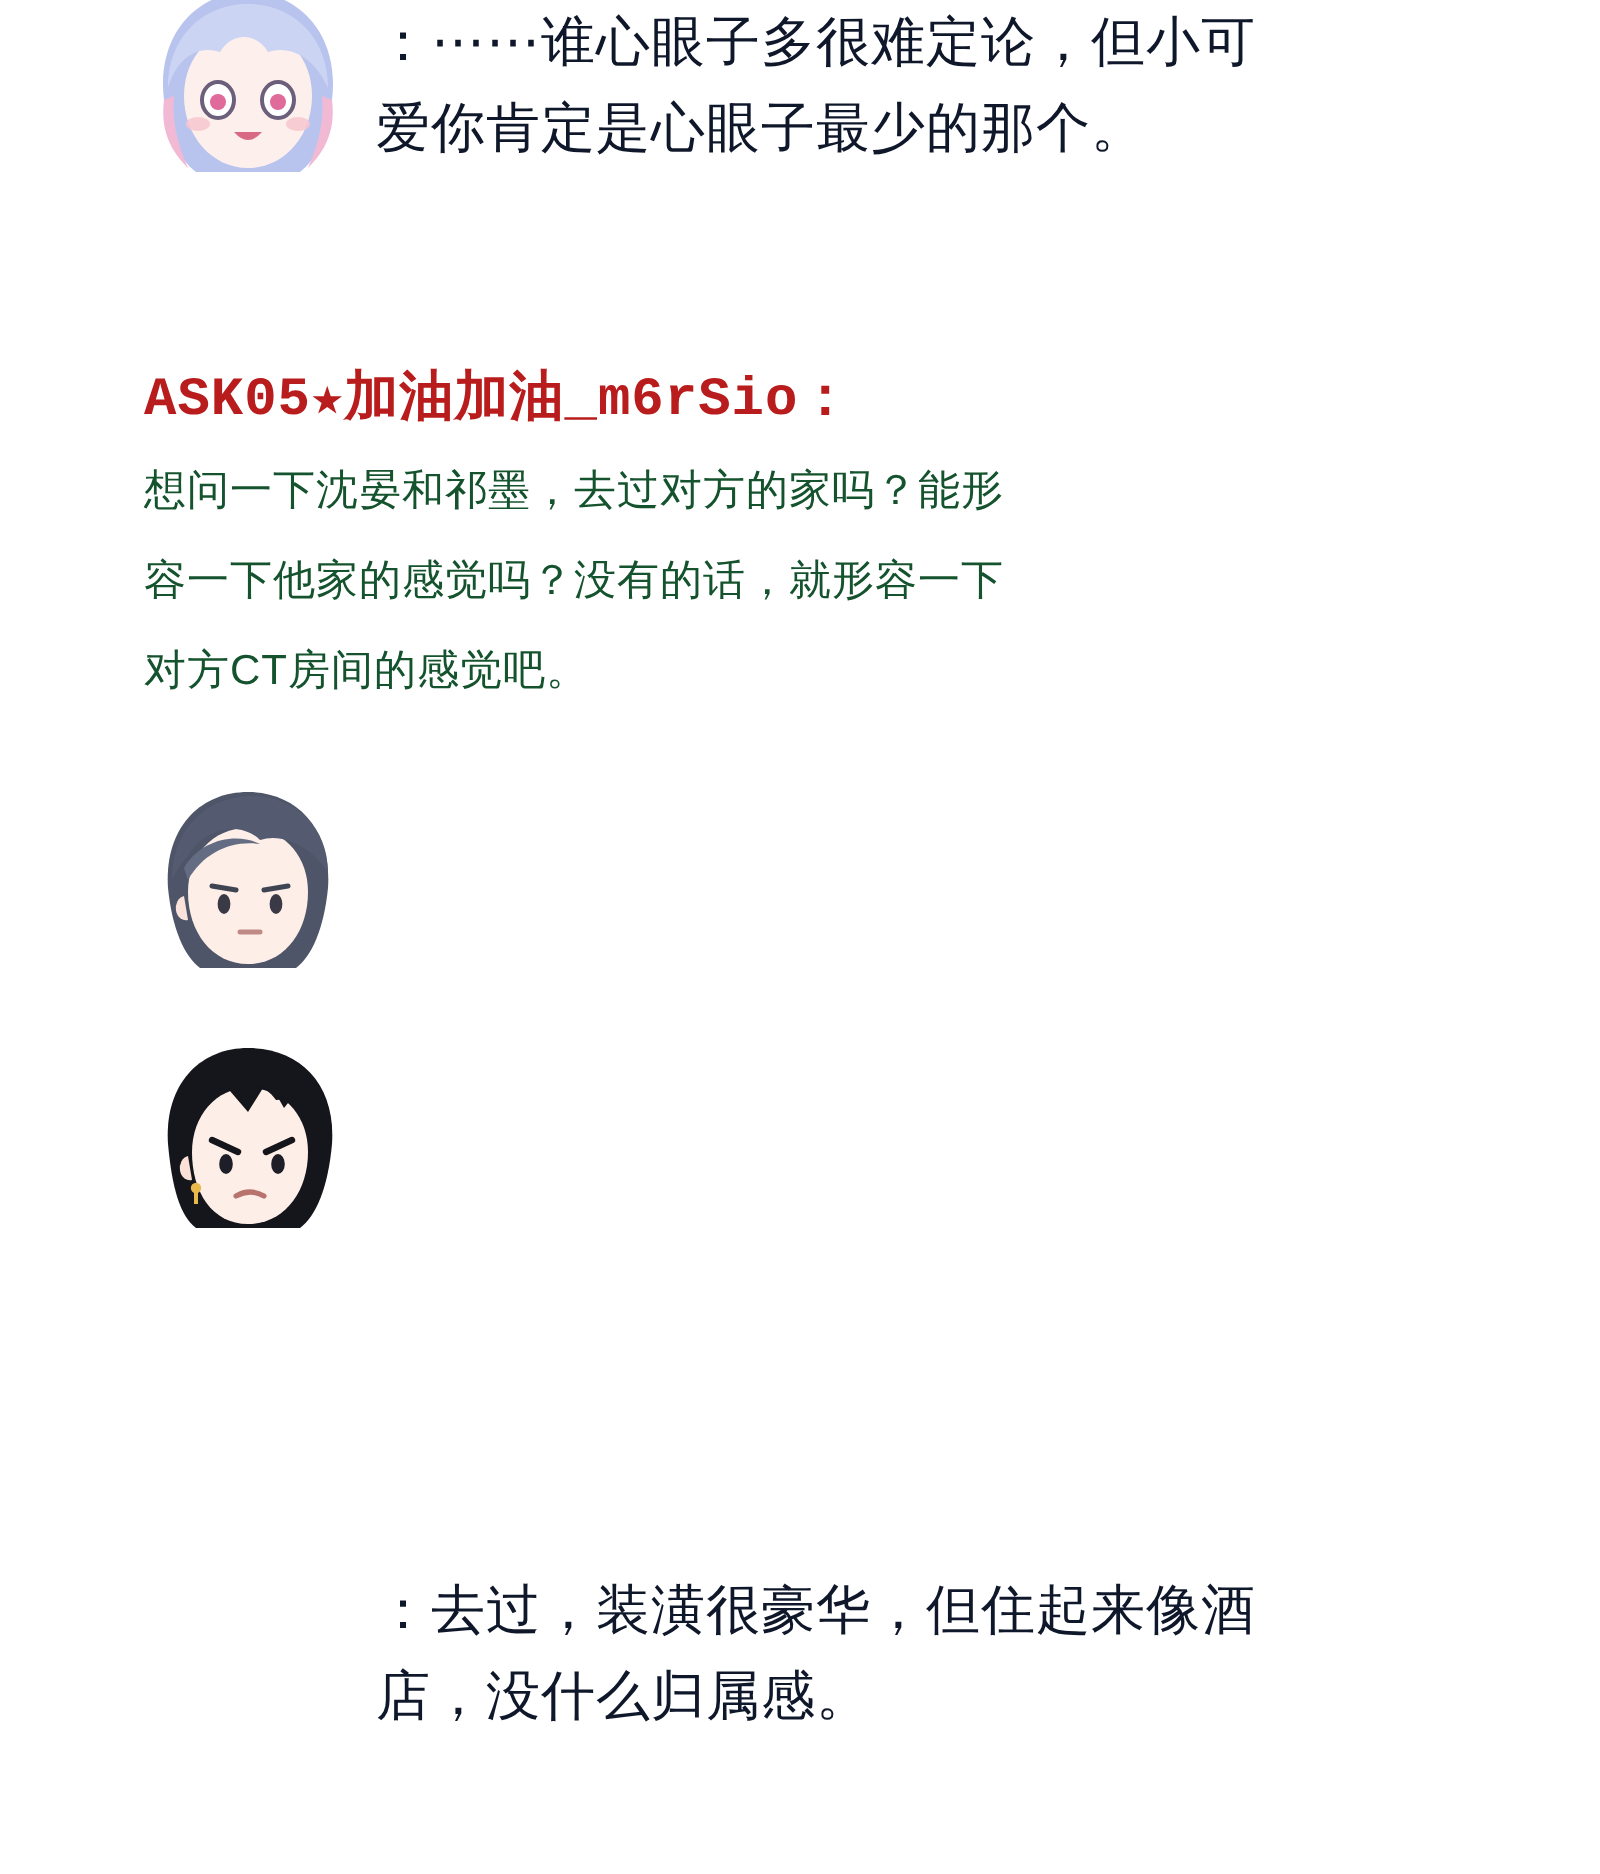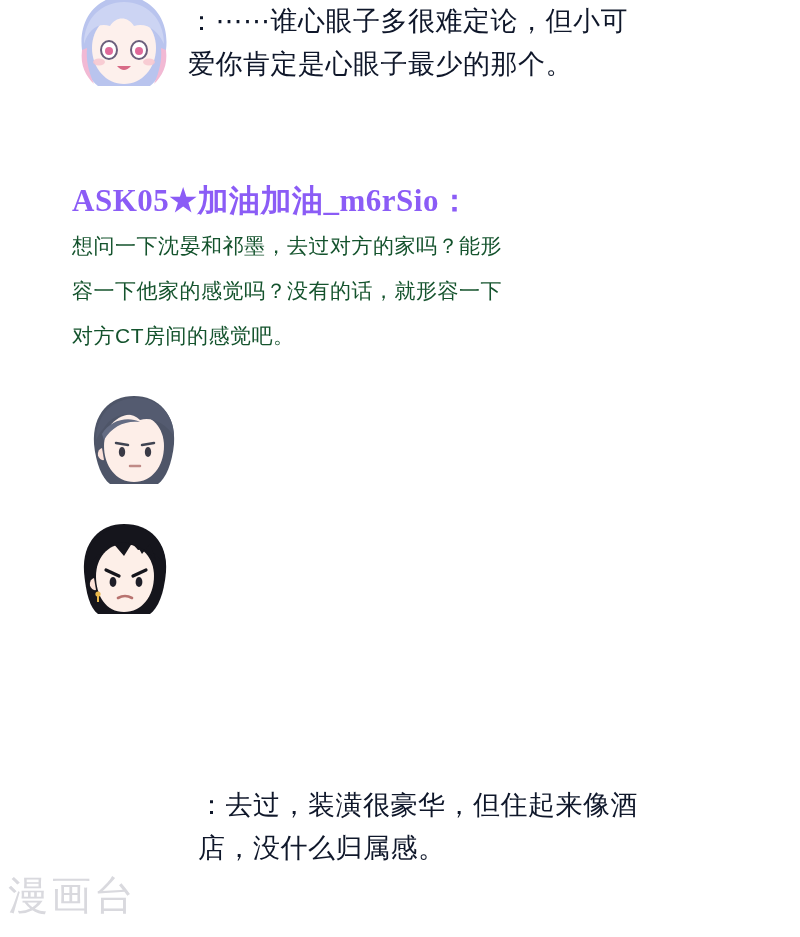--- a/index.html
+++ b/index.html
@@ -37,24 +37,24 @@
     position: absolute;
     font-size: 27px;
     line-height: 43px;
     color: #0f172a;
     letter-spacing: 0.5px;
     font-family: "Liberation Sans", sans-serif;
   }
 
   .question-name {
     position: absolute;
-    font-size: 31px;
+    font-size: 27px;
     font-weight: bold;
-    color: #8b5cf6;
-    font-family: Liberation Serif, serif;
+    color: #b91c1c;
+    font-family: Liberation Mono, monospace;
     letter-spacing: 0.5px;
   }
   .question-body {
     position: absolute;
     font-size: 21px;
     line-height: 45px;
     color: #14532d;
     letter-spacing: 0.5px;
   }
 
@@ -102,21 +102,21 @@
 爱你肯定是心眼子最少的那个。</div>
   </div>
 
   <div class="qa-entry" style="left:0;top:180px;width:800px;height:190px;">
     <div class="question-name" style="left:72px;top:0px;width:660px;">ASK05★加油加油_m6rSio：</div>
     <div class="question-body" style="left:72px;top:43px;width:640px;white-space:pre-line;">想问一下沈晏和祁墨，去过对方的家吗？能形
 容一下他家的感觉吗？没有的话，就形容一下
 对方CT房间的感觉吧。</div>
   </div>
 
-  <div class="qa-entry" style="left:10px;top:390px;width:724px;height:110px;">
+  <div class="qa-entry" style="left:0;top:390px;width:724px;height:110px;">
     <div class="avatar" style="left:72px;top:0px;">
       <svg width="104" height="104" viewBox="0 0 104 104">
 
         <path d="M12,54 C10,24 28,6 52,6 C76,6 94,24 92,54 C90,74 84,88 76,94 L28,94 C20,88 14,74 12,54 Z" fill="#4e5568"></path>
 
         <path d="M22,56 C22,38 34,24 52,24 C70,24 82,38 82,56 C82,76 70,92 52,92 C34,92 22,76 22,56 Z" fill="#fdeee8"></path>
 
         <path d="M14,50 C14,24 32,8 54,8 C76,8 92,24 92,46 C84,34 70,26 58,30 C48,20 30,24 22,38 C18,42 16,46 14,50 Z" fill="#545b70"></path>
         <path d="M20,44 C28,30 46,26 58,32 C44,30 30,36 22,50 Z" fill="#646c83"></path>
 
@@ -155,15 +155,14 @@
 
         <path d="M34,50 L47,56" stroke="#15151c" stroke-width="3.2" stroke-linecap="round"></path>
         <path d="M61,56 L74,50" stroke="#15151c" stroke-width="3.2" stroke-linecap="round"></path>
 
         <path d="M46,78 Q53,74 60,78" stroke="#b8736f" stroke-width="2.6" fill="none" stroke-linecap="round"></path>
       </svg>
     </div>
 
   </div>
 
-  <div class="watermark">漫画台</div>
 
 </div>
 
 </body></html>

